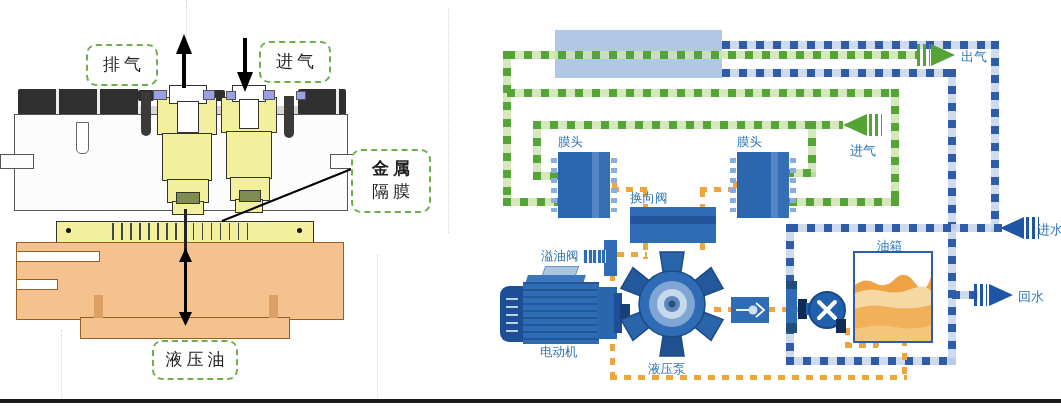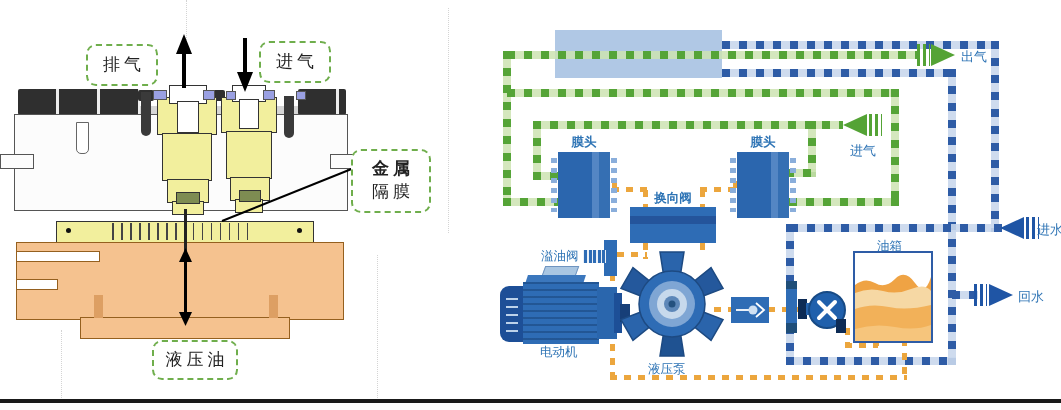--- a/index.html
+++ b/index.html
@@ -13,21 +13,21 @@
   .gl.h{height:8px;background-image:repeating-linear-gradient(90deg,#55a437 0 8px,transparent 8px 17px);}
   .gl.v{width:8px;background-image:repeating-linear-gradient(180deg,#55a437 0 8px,transparent 8px 17px);}
   .bl{position:absolute;background-color:rgba(201,215,236,.9);}
   .bl.h{height:8px;background-image:repeating-linear-gradient(90deg,#2e5ca6 0 8px,transparent 8px 17px);}
   .bl.v{width:8px;background-image:repeating-linear-gradient(180deg,#2e5ca6 0 8px,transparent 8px 17px);}
   .ol{position:absolute;}
   .ol.h{height:5px;background-image:repeating-linear-gradient(90deg,#eca63d 0 7px,transparent 7px 14px);}
   .ol.v{width:5px;background-image:repeating-linear-gradient(180deg,#eca63d 0 7px,transparent 7px 14px);}
   .rlabel{position:absolute;color:#2e74b5;font-size:12.5px;white-space:nowrap;}
   .flabel{position:absolute;color:#2e74b5;font-size:13px;white-space:nowrap;}
-  .ctr{text-align:center;font-weight:bold;}
+  .ctr{text-align:left;}
   
   .tri{position:absolute;width:0;height:0;}
   .tri.rg{border-left:24px solid #54a335;border-top:11px solid transparent;border-bottom:11px solid transparent;}
   .tri.lg{border-right:24px solid #54a335;border-top:11px solid transparent;border-bottom:11px solid transparent;}
   .tri.rb{border-left:24px solid #1f55a5;border-top:11px solid transparent;border-bottom:11px solid transparent;}
   .tri.lb{border-right:24px solid #1f55a5;border-top:11px solid transparent;border-bottom:11px solid transparent;}
   .bars{position:absolute;height:22px;width:13px;}
   .bars.g{background:repeating-linear-gradient(90deg,#54a335 0 3px,transparent 3px 6px);}
   .bars.b{background:repeating-linear-gradient(90deg,#1f55a5 0 3px,transparent 3px 6px);}
   

